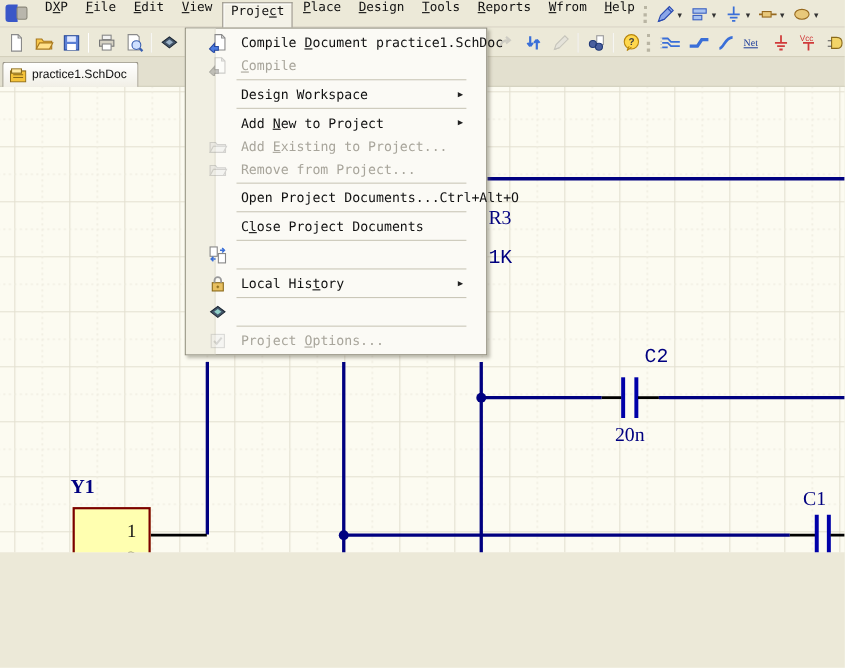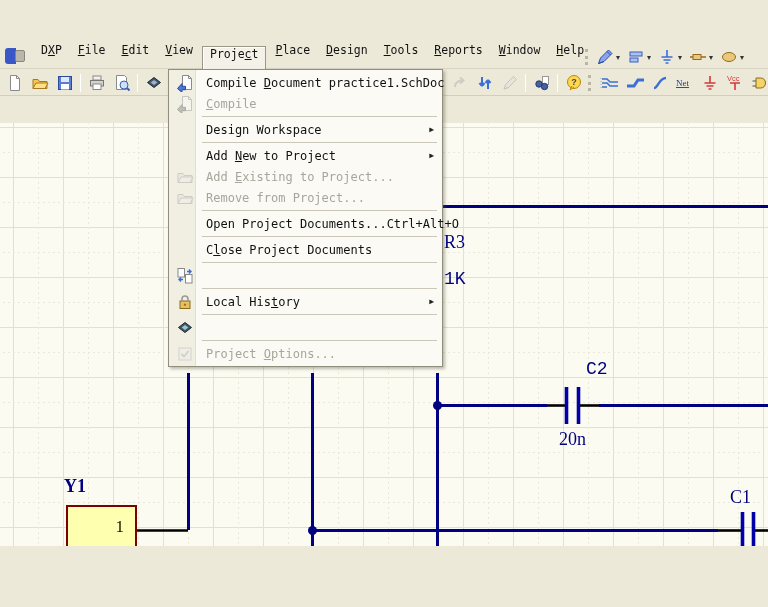--- a/index.html
+++ b/index.html
@@ -3,21 +3,21 @@
 <meta charset="utf-8">
 <style>
   :root{
     --toolbar-bg:#ECE9D8; --menu-bg:#FBFAF5; --menu-strip:#F1EFE2; --menu-border:#918E7D;
     --disabled-text:#A8A59B; --sheet-bg:#FCFBF1; --wire:#000080; --pin:#000000;
     --part-fill:#FFFFB0; --part-border:#7B0000; --cap:#0000A8; --label:#000080;
   }
   *{margin:0;padding:0;box-sizing:border-box;}
   html,body{width:768px;height:607px;overflow:hidden;}
   body{font-family:"Liberation Sans",sans-serif;background:var(--toolbar-bg);}
-  #screen{position:relative;width:768px;height:502px;overflow:hidden;margin-top:44px;}
+  #screen{position:relative;width:768px;height:502px;overflow:hidden;}
 
   
   #menubar{position:absolute;left:0;top:0;width:768px;height:25px;background:var(--toolbar-bg);
     border-bottom:1px solid #d9d5c5;display:flex;align-items:center;z-index:40;}
   #app-icon{width:20px;height:16px;margin:0 8px 0 5px;position:relative;}
   #app-icon .b1{position:absolute;left:0;top:0;width:11px;height:16px;background:#3a57c8;border-radius:3px 0 0 3px;}
   #app-icon .b2{position:absolute;right:0;top:2px;width:10px;height:12px;background:#b9b6ac;border:1px solid #8a877a;border-radius:2px;}
   .mbitem{height:21px;line-height:21px;padding:0 7px;margin:0 1px;font:11.5px "DejaVu Sans Mono",monospace;color:#111;cursor:default;}
   .mbitem.active{border:1px solid #9a968a;background:#f4f2e8;box-shadow:inset 1px 1px 0 #fff;border-bottom:none;height:24px;margin-top:3px;}
   .u{text-decoration:underline;text-underline-offset:1px;}
@@ -51,21 +51,21 @@
   #wires{position:absolute;left:0;top:0;}
   .w{stroke:var(--wire);stroke-width:3;} .p{stroke:var(--pin);stroke-width:2.6;}
   .c{stroke:var(--cap);stroke-width:3.6;} .j{fill:var(--wire);}
   #y1-box{position:absolute;left:66px;top:382px;width:71px;height:73px;background:var(--part-fill);
     border:2px solid var(--part-border);}
   .slabel{position:absolute;font:18px "Liberation Serif",serif;color:var(--label);white-space:nowrap;cursor:default;}
   .pinnum{position:absolute;font:17px "Liberation Serif",serif;color:#101010;width:24px;text-align:right;cursor:default;}
 
   
   #projmenu{position:absolute;left:168px;top:25px;width:275px;background:var(--menu-bg);
-    border:1px solid var(--menu-border);box-shadow:2px 2px 3px rgba(90,88,70,.4);z-index:50;padding:2px 3px;}
+    border:1px solid var(--menu-border);box-shadow:2px 2px 3px rgba(90,88,70,.4);z-index:50;padding:2px 16px;}
   #projmenu::before{content:"";position:absolute;left:0;top:0;bottom:0;width:26px;background:var(--menu-strip);
     border-right:1px solid #e2dfd2;}
   .menu-row{position:relative;height:21px;display:flex;align-items:center;font:12px "DejaVu Sans Mono",monospace;
     color:#111;cursor:default;}
   .menu-row .mi-icon{width:26px;display:flex;justify-content:center;flex:none;position:relative;}
   .menu-row .mi-label{margin-left:8px;white-space:pre;}
   .menu-row .mi-shortcut{margin-left:auto;padding-right:14px;}
   .menu-row .mi-arrow{position:absolute;right:5px;font-size:8px;color:#222;}
   .menu-row.disabled{color:var(--disabled-text);}
   .menu-row.disabled .mi-icon svg{opacity:.4;filter:grayscale(1);}
@@ -84,21 +84,21 @@
     <div id="menubar-items" style="display: flex;">
         <div class="mbitem"><span>D</span><span class="u">X</span><span>P</span></div>
         <div class="mbitem"><span></span><span class="u">F</span><span>ile</span></div>
         <div class="mbitem"><span></span><span class="u">E</span><span>dit</span></div>
         <div class="mbitem"><span></span><span class="u">V</span><span>iew</span></div>
         <div class="mbitem active"><span>Proje</span><span class="u">c</span><span>t</span></div>
         <div class="mbitem"><span></span><span class="u">P</span><span>lace</span></div>
         <div class="mbitem"><span></span><span class="u">D</span><span>esign</span></div>
         <div class="mbitem"><span></span><span class="u">T</span><span>ools</span></div>
         <div class="mbitem"><span></span><span class="u">R</span><span>eports</span></div>
-        <div class="mbitem"><span></span><span class="u">W</span><span>indow</span></div>
+        <div class="mbitem"><span></span><span class="u">W</span><span>from</span></div>
         <div class="mbitem"><span></span><span class="u">H</span><span>elp</span></div>
       </div>
     <div id="utilbar">
         <span class="tgrip"></span>
         <div class="ugroup">
           <span class="ico">
             <svg width="18" height="18" viewBox="0 0 18 18">
               <path d="M2.5 15.5l2-5.5 8-8 3.5 3.5-8 8z" fill="#8aa6e8" stroke="#2a4ab0"></path>
               <path d="M2.5 15.5l5.5-2" stroke="#2a4ab0"></path>
               <path d="M11 3.5l3.5 3.5" stroke="#2a4ab0"></path>
@@ -303,20 +303,32 @@
           <span class="ico">
             <svg width="18" height="18" viewBox="0 0 18 18">
               <path d="M5 4h4.5c3.2 0 5 2.2 5 5s-1.8 5-5 5H5z" fill="#f2d468" stroke="#8a6a1a"></path>
               <path d="M1.5 7H5M1.5 12H5" stroke="#555"></path>
             </svg>
           </span>
         </span>
       </div>
   </div>
 
+  <div id="tabbar">
+    <div id="doctab">
+      <span class="ico">
+        <svg width="15" height="13" viewBox="0 0 15 13">
+            <rect x="0.5" y="2.5" width="14" height="10" fill="#f5c33a" stroke="#8a6a1a"></rect>
+            <rect x="1.5" y="0.5" width="9" height="4" fill="#ffe9a0" stroke="#8a6a1a"></rect>
+            <path d="M3 6h9M3 8.5h9" stroke="#8a6a1a" stroke-width="1"></path>
+          </svg>
+      </span>
+      <span>practice1.SchDoc</span>
+    </div>
+  </div>
 
   <div id="canvas">
     <svg id="wires" width="768" height="528">
       <defs>
         <pattern id="grid" width="50" height="50" x="13" y="4" patternUnits="userSpaceOnUse">
           <path d="M0 0.5 H50 M0.5 0 V50" stroke="#E3E0D0" stroke-width="1" fill="none"></path>
           <path d="M0 25.5 H50 M25.5 0 V50" stroke="#EBE8DB" stroke-width="1" stroke-dasharray="2 3" fill="none"></path>
         </pattern>
       </defs>
       <rect width="768" height="528" fill="url(#grid)"></rect>

